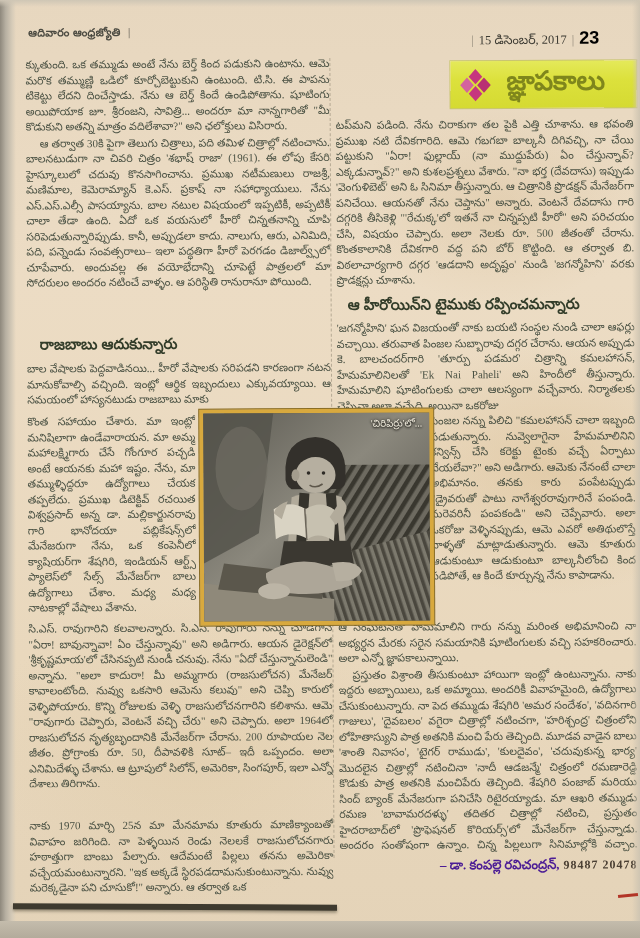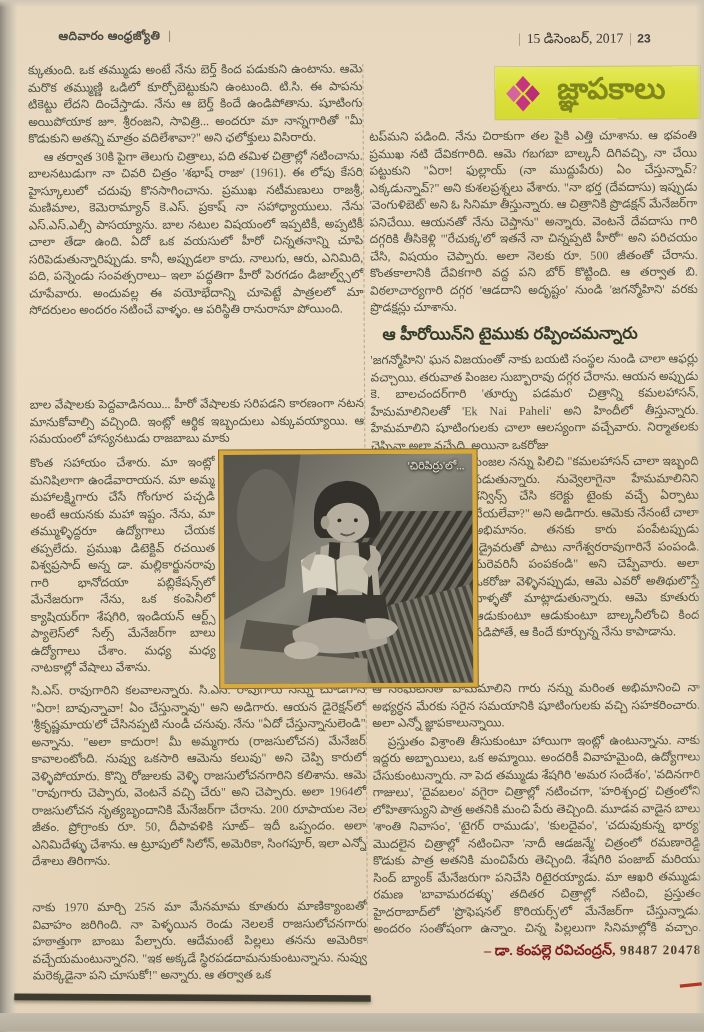--- a/index.html
+++ b/index.html
@@ -19,26 +19,26 @@
   .edge-right{position:absolute;right:0;top:0;width:8px;height:938px;
     background:linear-gradient(270deg,#cfc5b2,rgba(207,197,178,0));}
   .bottom-band{position:absolute;left:0;top:921px;width:640px;height:17px;
     background:linear-gradient(180deg,#c4bcac,#b3ab9b);}
   .bottom-line{position:absolute;left:13px;top:904px;width:324px;height:6px;
     background:#3e3a2f;transform:rotate(.25deg);box-shadow:0 2px 3px rgba(60,55,40,.45);}
   .red-mark{position:absolute;left:618px;top:894px;width:20px;height:3px;
     background:#b23527;transform:rotate(-6deg);}
   
   .masthead{position:absolute;left:30px;top:25px;font-family:"Liberation Sans",sans-serif;
-    font-size:11px;font-weight:bold;color:#4b4a41;letter-spacing:.3px;margin-left:25px;}
+    font-size:11px;font-weight:bold;color:#4b4a41;letter-spacing:.3px;}
   .masthead .bar{color:#8b8476;font-weight:normal;margin-left:7px;}
   .dateline{position:absolute;left:468px;top:29px;font-size:12.5px;color:#3c3a32;
     white-space:nowrap;}
   .dateline .bar{color:#948c7c;margin:0 5px;}
-  .dateline .pageno{font-weight:bold;color:#404040;font-size:11px;font-family:"Liberation Sans",sans-serif;}
+  .dateline .pageno{font-weight:bold;color:#000000;font-size:18px;font-family:"Liberation Sans",sans-serif;}
   
   .logo-box{position:absolute;left:452px;top:62px;width:186px;height:47px;
     background:linear-gradient(180deg,#e4e95a 0%,#dce13c 40%,#d5da32 100%);
     display:flex;align-items:center;box-shadow:0 0 0 1px rgba(180,185,60,.6);}
   .logo-icon{width:34px;height:34px;margin-left:8px;flex:0 0 auto;}
   .logo-title{font-size:27px;font-weight:bold;color:#7f861c;margin-left:14px;
     font-family:"Liberation Serif",serif;}
   
   .tblock{position:absolute;overflow:hidden;color:#4b5244;font-size:11px;
     line-height:15.5px;text-align:justify;}
@@ -51,21 +51,21 @@
   
   .photo{position:absolute;left:199px;top:409px;width:226px;height:208px;
     border:4px solid #d8a93e;box-shadow:0 0 0 1px #8a6d24, inset 0 0 0 1px #6b5a20;
     background:#75726a;z-index:5;}
   .photo svg{display:block;width:100%;height:100%;}
   .photo-caption{position:absolute;top:5px;right:7px;z-index:6;font-size:10px;
     color:#efeadb;text-shadow:0 1px 2px #1c1b17,0 0 3px #1c1b17;}
   
   .signature{position:absolute;left:337px;top:856px;width:298px;text-align:right;
     white-space:nowrap;}
-  .sig-name{font-weight:bold;font-size:13px;color:#7f1d1d;}
+  .sig-name{font-weight:bold;font-size:13px;color:#4c1d95;}
   .sig-phone{font-weight:bold;font-size:12px;color:#4a3f33;letter-spacing:1px;
     font-family:"Liberation Serif",serif;}
   .skew{position:absolute;left:0;top:0;width:640px;height:938px;
     transform:rotate(-.3deg);transform-origin:50% 40%;}
 </style>
 </head>
 <body>
 
 <div id="stage">
   <div class="paper"></div>
@@ -89,20 +89,21 @@
         <polygon points="20,21 28,30 20,39 12,30" fill="#c6367f"></polygon>
       </svg>
       <span class="logo-title">జ్ఞాపకాలు</span>
     </div>
 
     <div class="tblock" style="left:27px;top:56px;width:304px;height:276px;">
       <p>క్కుతుంది. ఒక తమ్ముడు అంటే నేను బెర్త్ కింద పడుకుని ఉంటాను. ఆమె మరొక తమ్ముణ్ణి ఒడిలో కూర్చోబెట్టుకుని ఉంటుంది. టి.సి. ఈ పాపను టికెట్టు లేదని దించేస్తాడు. నేను ఆ బెర్త్ కిందే ఉండిపోతాను. షూటింగు అయిపోయాక జూ. శ్రీరంజని, సావిత్రి... అందరూ మా నాన్నగారితో "మీ కొడుకుని అతన్ని మాత్రం వదిలేశావా?" అని ఛలోక్తులు విసిరారు.</p>
       <p>ఆ తర్వాత 30కి పైగా తెలుగు చిత్రాలు, పది తమిళ చిత్రాల్లో నటించాను. బాలనటుడుగా నా చివరి చిత్రం 'శభాష్ రాజా' (1961). ఈ లోపు కేసరి హైస్కూలులో చదువు కొనసాగించాను. ప్రముఖ నటీమణులు రాజశ్రీ, మణిమాల, కెమెరామ్యాన్ కె.ఎస్. ప్రకాష్ నా సహాధ్యాయులు. నేను ఎస్.ఎస్.ఎల్సీ పాసయ్యాను. బాల నటుల విషయంలో ఇప్పటికీ, అప్పటికీ చాలా తేడా ఉంది. ఏదో ఒక వయసులో హీరో చిన్నతనాన్ని చూపి సరిపెడుతున్నారిప్పుడు. కానీ, అప్పుడలా కాదు. నాలుగు, ఆరు, ఎనిమిది, పది, పన్నెండు సంవత్సరాలు– ఇలా పద్ధతిగా హీరో పెరగడం డిజాల్వ్స్‌లో చూపేవారు. అందువల్ల ఈ వయోభేదాన్ని చూపెట్టే పాత్రలలో మా సోదరులం అందరం నటించే వాళ్ళం. ఆ పరిస్థితి రానురానూ పోయింది.</p>
     </div>
 
+    <div class="headline" style="left:40px;top:334px;">రాజబాబు ఆదుకున్నారు</div>
 
     <div class="tblock" style="left:27px;top:360px;width:304px;height:50px;">
       <p>బాల వేషాలకు పెద్దవాడినయి... హీరో వేషాలకు సరిపడని కారణంగా నటన మానుకోవాల్సి వచ్చింది. ఇంట్లో ఆర్థిక ఇబ్బందులు ఎక్కువయ్యాయి. ఆ సమయంలో హాస్యనటుడు రాజబాబు మాకు</p>
     </div>
 
     <div class="tblock" style="left:27px;top:413px;width:168px;height:203px;">
       <p>కొంత సహాయం చేశారు. మా ఇంట్లో మనిషిలాగా ఉండేవారాయన. మా అమ్మ మహాలక్ష్మిగారు చేసే గోంగూర పచ్చడి అంటే ఆయనకు మహా ఇష్టం. నేను, మా తమ్ముళ్ళిద్దరూ ఉద్యోగాలు చేయక తప్పలేదు. ప్రముఖ డిటెక్టివ్ రచయిత విశ్వప్రసాద్ అన్న డా. మల్లికార్జునరావు గారి భానోదయా పబ్లికేషన్స్‌లో మేనేజరుగా నేను, ఒక కంపెనీలో క్యాషియర్‌గా శేషగిరి, ఇండియన్ ఆర్ట్స్ ప్యాలెస్‌లో సేల్స్ మేనేజర్‌గా బాలు ఉద్యోగాలు చేశాం. మధ్య మధ్య నాటకాల్లో వేషాలు వేశాను.</p>
       <p>ఒకరోజు మా బాబాయి గోటేటి హరిహర భాస్కరరావు ప్రముఖ దర్శకులు</p>
     </div>
 

